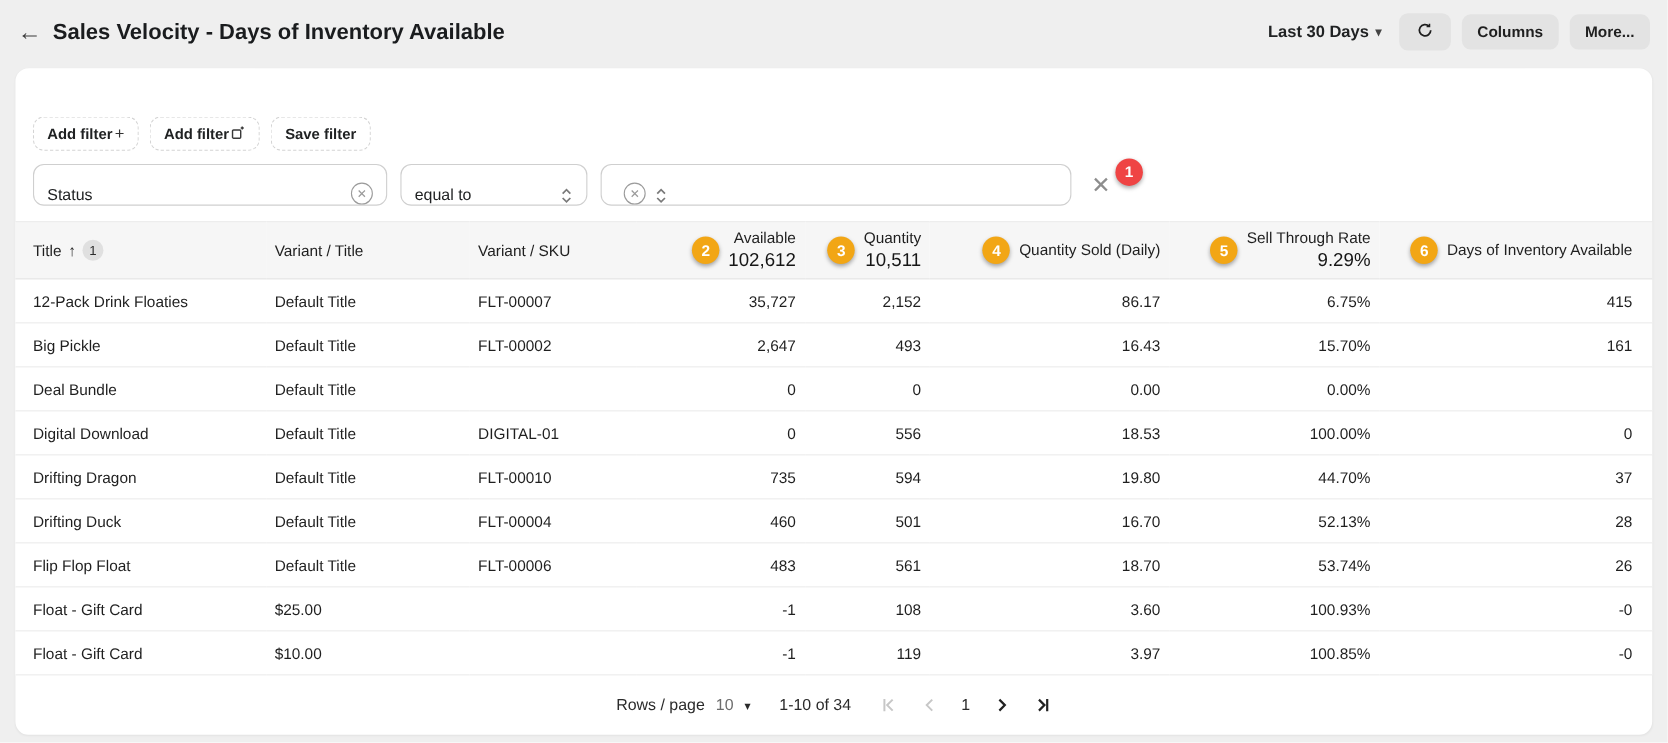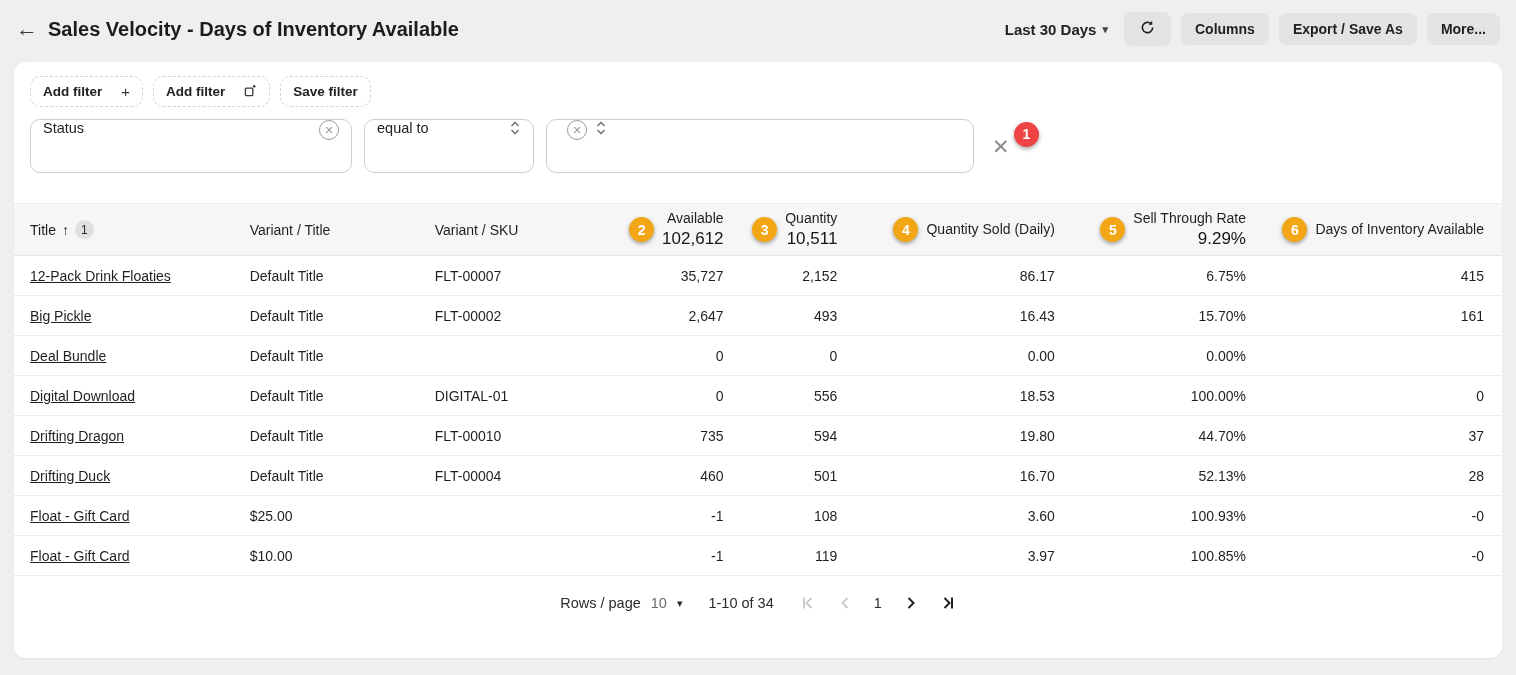--- a/index.html
+++ b/index.html
@@ -40,29 +40,30 @@
     margin:4px 14px 0 14px;
     box-shadow:0 1px 2px rgba(0,0,0,0.05);
     padding-top:14px;
     min-height:596px;
   }
   
   .chip-row { display:flex; gap:10px; padding:0 16px 10px 16px; }
   .chip {
     border:1px dashed #d4d4d4; border-radius:10px; background:#fff;
     padding:6px 12px; font-size:13.5px; font-weight:bold; color:#202223;
-    display:flex; align-items:center; gap:19px; cursor:pointer;
+    display:flex; align-items:center; gap:2px; cursor:pointer;
     font-family:"Liberation Sans", sans-serif;
+    margin-top:30px;
   }
   .chip .plus { font-size:15px; font-weight:normal; color:#333; }
   
   .filter-row { display:flex; align-items:center; gap:12px; padding:2px 16px 14px 16px; }
   .fld {
-    display:flex; align-items:flex-start;
-    border:1px solid #cfcfcf; border-radius:10px; height:54px;
+    display:flex; align-items:flex-end;
+    border:1px solid #cfcfcf; border-radius:10px; height:38px;
     padding:0 12px; background:#fff;
   }
   .fld input {
     border:none; outline:none; font-size:14.5px; color:#202223;
     font-family:"Liberation Sans", sans-serif; flex:1; background:transparent;
   }
   .fld-status { width:322px; }
   .fld-operator { width:170px; justify-content:space-between; cursor:pointer;gap:32px; }
   .fld-value { width:428px; }
   .fld .op-label { font-size:14.5px; color:#202223; }
@@ -78,21 +79,21 @@
     background:none; border:none; font-family:"Liberation Sans", sans-serif;
   }
   .step-badge {
     width:25px; height:25px; border-radius:50%;
     color:#fff; font-size:14px; font-weight:bold;
     display:flex; align-items:center; justify-content:center;
     box-shadow:0 2px 4px rgba(0,0,0,0.35); flex:none;
   }
   .step-badge.red { position:absolute; left:22px; top:-14px; }
   
-  table { width:100%; border-collapse:collapse; table-layout:fixed;margin-top:16px; }
+  table { width:100%; border-collapse:collapse; table-layout:fixed; }
   thead th {
     background:#f6f6f6; border-top:1px solid #ececec; border-bottom:1px solid #e4e4e4;
     height:52px; font-size:14px; font-weight:normal; color:#1f1f1f;
     padding:0 8px; text-align:left; vertical-align:middle;
   }
   thead th:first-child { padding-left:16px; }
   thead th.num, td.num { text-align:right; }
   thead th:last-child, td:last-child { padding-right:18px; }
   .hflex { display:flex; align-items:center; gap:8px; }
   .hflex.right { justify-content:flex-end; }
@@ -102,21 +103,21 @@
   .sort-wrap { display:flex; align-items:center; gap:6px; }
   .sort-arrow { font-size:14px; color:#2c2c2c; }
   .sort-order {
     width:19px; height:19px; border-radius:50%; background:#e0e0e0;
     font-size:12px; color:#2c2c2c; display:flex; align-items:center; justify-content:center;
   }
   tbody td {
     height:40px; border-bottom:1px solid #ececec;
     font-size:14px; color:#1f1f1f; padding:0 8px; background:#fff;
   }
-  tbody td:first-child { padding-left:16px;text-decoration:underline; }
+  tbody td:first-child { padding-left:16px; }
   
   .pagefoot {
     display:flex; align-items:center; justify-content:center; gap:26px;
     height:54px; font-size:14.5px; color:#2b2b2b;
   }
   .rpp { display:flex; align-items:center; gap:10px; cursor:pointer; }
   .rpp .rpp-val { color:#6d6d6d; }
   .rpp .caret-down { color:#2b2b2b; }
   .pager { display:flex; align-items:center; gap:22px; }
   .pgbtn { background:none; border:none; cursor:pointer; display:flex; align-items:center; padding:0; }
@@ -136,21 +137,20 @@
     </div>
     <button class="gbtn icon-only">
       <span>
         <svg width="15" height="15" viewBox="0 0 16 16" fill="none" stroke="#1f1f1f" stroke-width="1.7">
           <path d="M13.5 8a5.5 5.5 0 1 1-1.6-3.9"></path>
           <path d="M12.3 1.6 L12.3 4.4 L9.5 4.4" stroke-width="1.5"></path>
         </svg>
       </span>
     </button>
     <button class="gbtn">Columns</button>
-    <button class="gbtn">Export / Save As</button>
     <button class="gbtn">More...</button>
   </div>
 </div>
 
 <div class="card">
 
   <div class="chip-row">
     <button class="chip">
       <span>Add filter</span>
       <span class="plus">+</span>
@@ -326,20 +326,30 @@
           <td>Drifting Duck</td>
           <td>Default Title</td>
           <td>FLT-00004</td>
           <td class="num">460</td>
           <td class="num">501</td>
           <td class="num">16.70</td>
           <td class="num">52.13%</td>
           <td class="num">28</td>
         </tr>
         <tr>
+          <td>Flip Flop Float</td>
+          <td>Default Title</td>
+          <td>FLT-00006</td>
+          <td class="num">483</td>
+          <td class="num">561</td>
+          <td class="num">18.70</td>
+          <td class="num">53.74%</td>
+          <td class="num">26</td>
+        </tr>
+        <tr>
           <td>Float - Gift Card</td>
           <td>$25.00</td>
           <td></td>
           <td class="num">-1</td>
           <td class="num">108</td>
           <td class="num">3.60</td>
           <td class="num">100.93%</td>
           <td class="num">-0</td>
         </tr>
         <tr>

